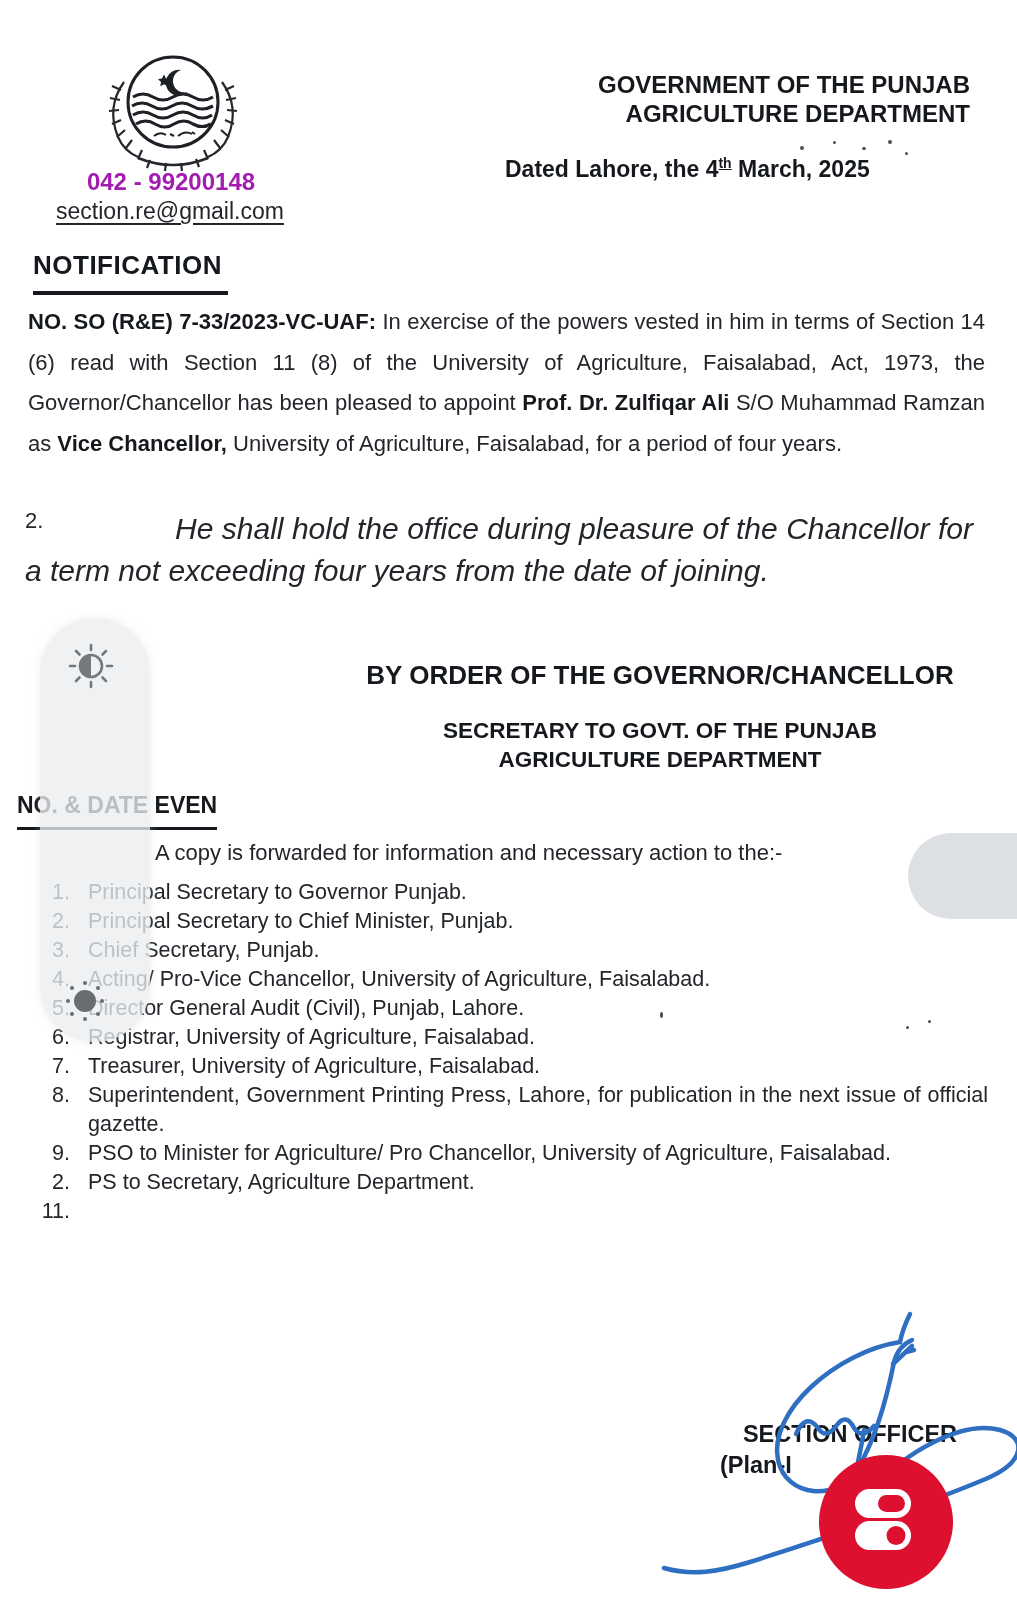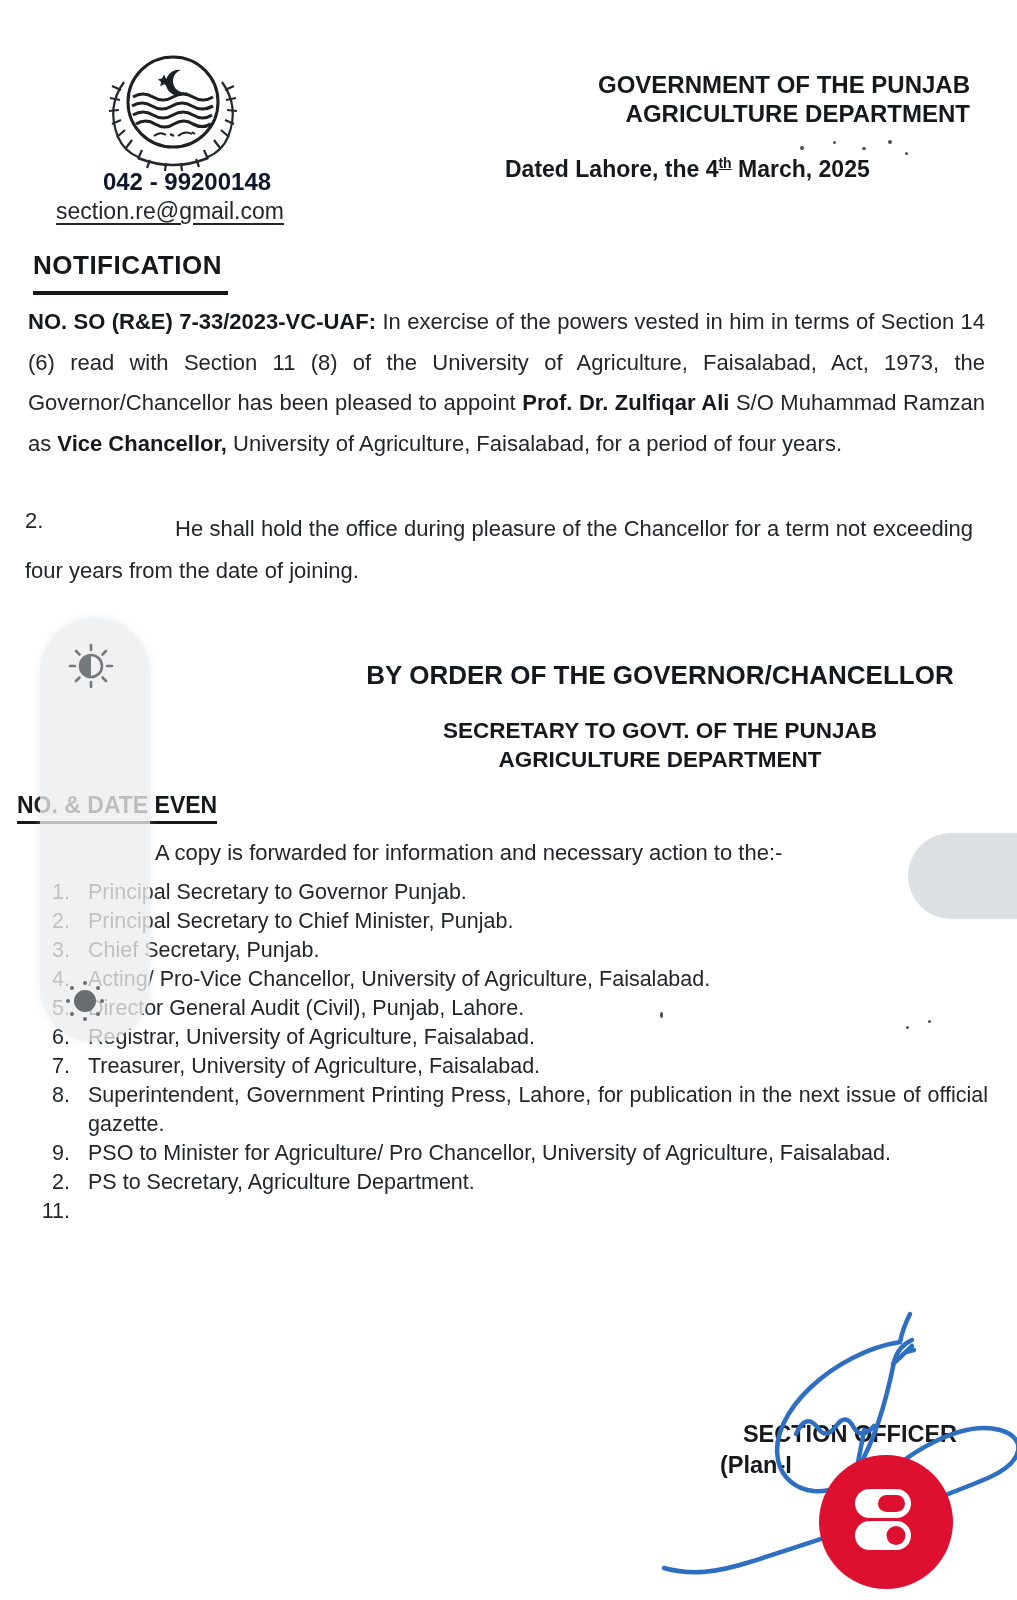--- a/index.html
+++ b/index.html
@@ -6,38 +6,38 @@
   .page{
     position:relative;width:1017px;height:1600px;margin:0 auto;
     background:#ffffff;overflow:hidden;
     font-family:"Liberation Sans","DejaVu Sans",sans-serif;
     color:#22262a;
   }
   .abs{position:absolute;}
   b,.b{font-weight:bold;color:#15181c;}
 
   
-  .phone{left:74px;top:168px;width:226px;text-align:center;font-size:24px;font-weight:bold;color:#0f172a;}
+  .phone{left:58px;top:168px;width:226px;text-align:center;font-size:24px;font-weight:bold;color:#a21caf;}
   .email{left:42px;top:198px;width:256px;text-align:center;font-size:23px;text-decoration:underline;text-underline-offset:4px;}
   .org{left:420px;top:70px;width:550px;text-align:right;font-size:24px;font-weight:bold;line-height:29px;color:#15181c;}
   .dated{left:505px;top:155px;width:420px;font-size:23px;font-weight:bold;color:#15181c;}
   .dated sup{font-size:14px;text-decoration:underline;}
 
   
   .notif-head{left:33px;top:250px;font-size:26px;font-weight:bold;color:#15181c;
     border-bottom:4px solid #15181c;padding:0 6px 10px 0;letter-spacing:0.5px;}
   .para1{left:28px;top:302px;width:957px;font-size:22px;line-height:40.5px;text-align:justify;}
   .para2-num{left:25px;top:508px;font-size:22px;}
-  .para2{left:25px;top:508px;width:948px;font-size:22px;line-height:42px;text-indent:150px;text-align:justify;}
+  .para2{left:25px;top:508px;width:948px;font-size:30px;line-height:42px;text-indent:150px;text-align:justify;font-style:italic;}
 
   .by-order{left:340px;top:660px;width:640px;text-align:center;font-size:26px;font-weight:bold;color:#15181c;}
   .secretary{left:340px;top:716px;width:640px;text-align:center;font-size:22.5px;font-weight:bold;line-height:29px;color:#15181c;}
 
   .no-date{left:17px;top:792px;font-size:23px;font-weight:bold;color:#15181c;
-    border-bottom:3.5px solid #15181c;padding-bottom:2px;}
+    border-bottom:3.5px solid #15181c;padding-bottom:8px;}
   .forward{left:155px;top:840px;font-size:22px;}
 
   
   .recipients{left:36px;top:878px;width:952px;font-size:21.5px;line-height:29px;}
   .rcpt{position:relative;padding-left:52px;text-align:justify;}
   .rcpt .num{position:absolute;left:0;top:0;width:34px;text-align:right;}
 
   
   .sig-title{left:695px;top:1421px;width:310px;text-align:center;font-size:23.5px;font-weight:bold;color:#15181c;}
   .sig-sub{left:720px;top:1452px;font-size:23.5px;font-weight:bold;color:#15181c;}

